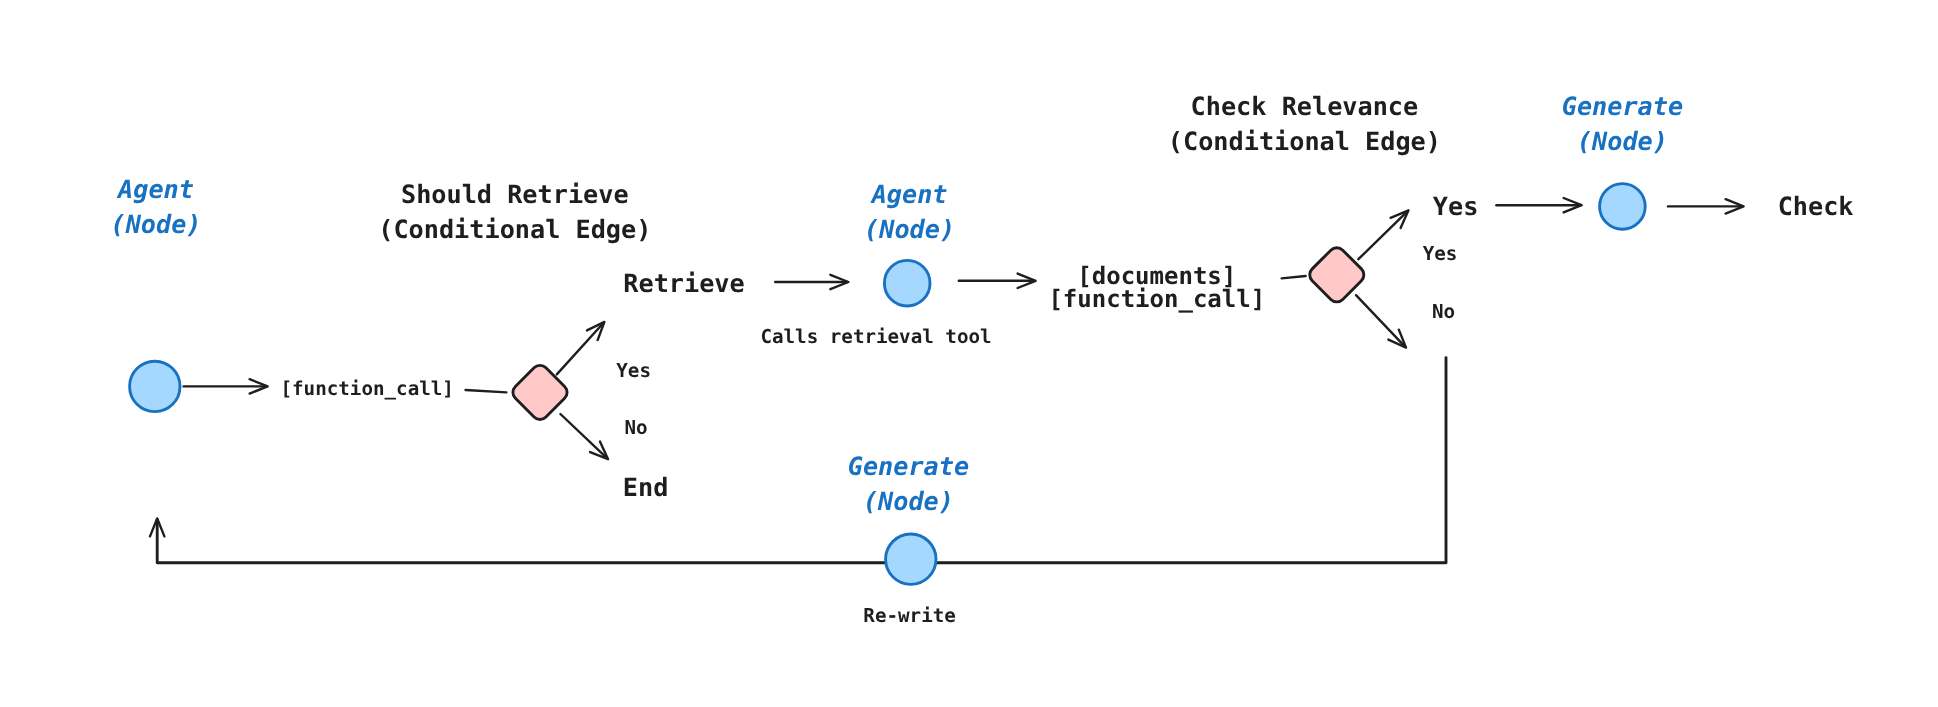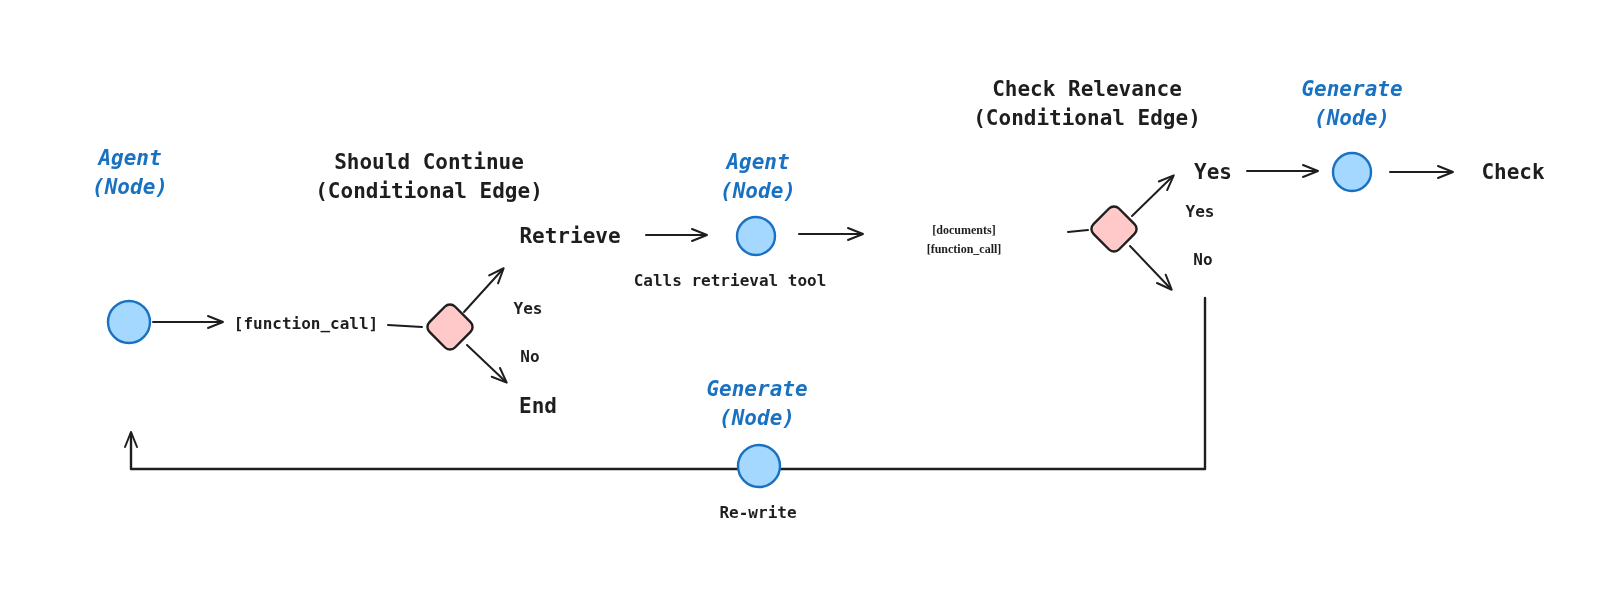--- a/index.html
+++ b/index.html
@@ -32,23 +32,22 @@
   }
   .big {
     font-size: 21px;
     line-height: 29px;
   }
   .small {
     font-size: 16px;
     line-height: 20px;
   }
   .small-tight {
-    font-size: 12px;
+    font-size: 20px;
     line-height: 19px;
-    font-family: Liberation Serif, serif;
   }
   .blue {
     color: #1971c2;
     font-style: italic;
   }
   .edge {
     fill: none;
     stroke: #1e1e1e;
     stroke-width: 2;
     stroke-linecap: round;
@@ -103,21 +102,21 @@
     <circle class="node-circle" cx="1352" cy="172" r="19" fill="#a5d8ff"></circle>
     <circle class="node-circle" cx="759" cy="466" r="21" fill="#a5d8ff"></circle>
   </svg>
 
   <div class="t big blue" style="left:130px; top:144px">
     <div>Agent</div>
     <div>(Node)</div>
   </div>
 
   <div class="t big" style="left:429px; top:148px">
-    <div>Should Continue</div>
+    <div>Should Retrieve</div>
     <div>(Conditional Edge)</div>
   </div>
 
   <div class="t big blue" style="left:758px; top:148px">
     <div>Agent</div>
     <div>(Node)</div>
   </div>
 
   <div class="t big" style="left:1087px; top:75px">
     <div>Check Relevance</div>

